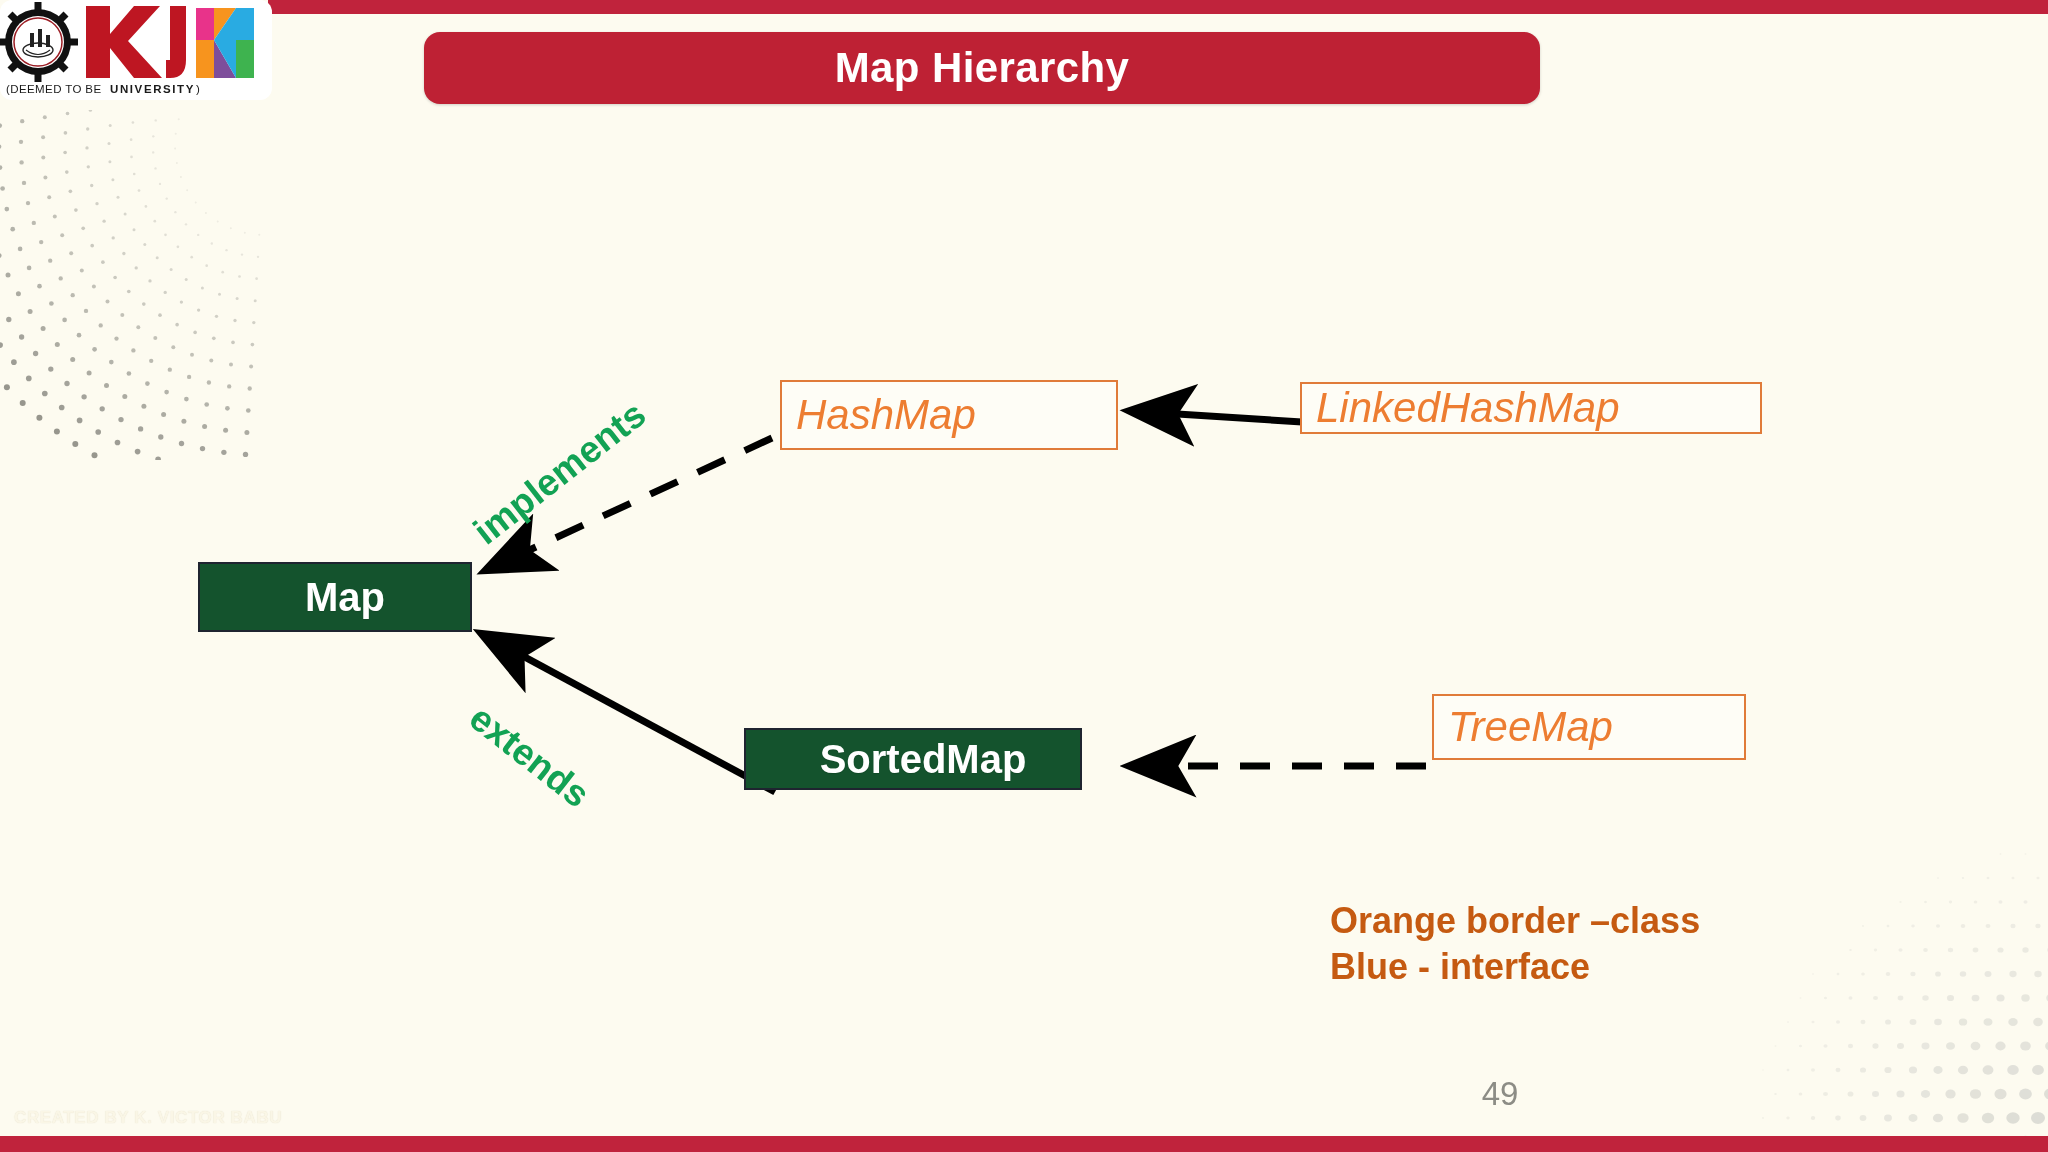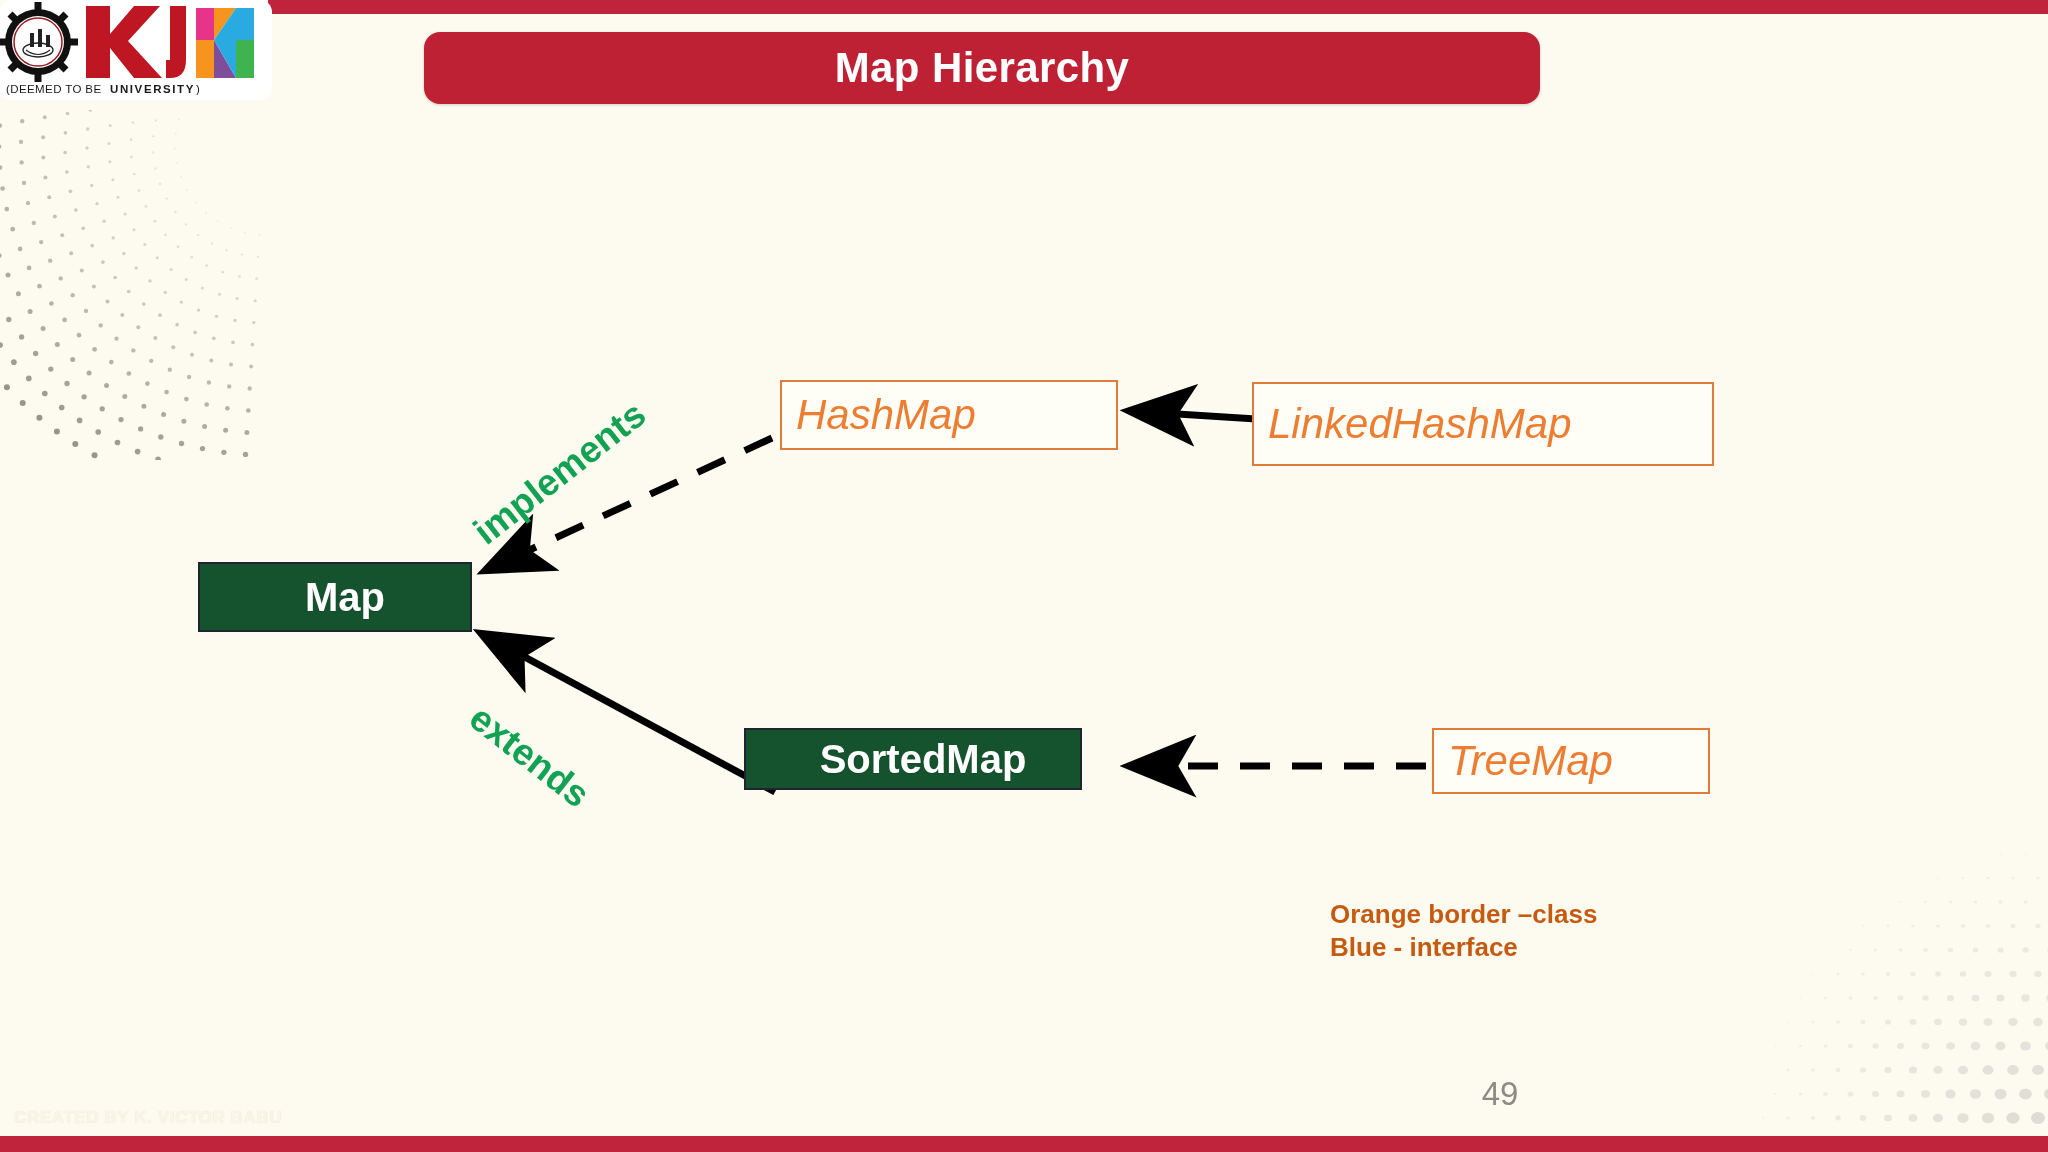--- a/index.html
+++ b/index.html
@@ -67,35 +67,35 @@
     background:#FEFDF6;border:2px solid #E07B39;
     justify-content:flex-start;padding-left:14px;font-style:italic;
   }
   .node.klass .lbl{
     color:#ED7D31;font-weight:400;font-size:42px;
   }
 
   #node-map       {left:198px; top:562px; width:274px; height:70px;}
   #node-sortedmap {left:744px; top:728px; width:338px; height:62px;}
   #node-hashmap   {left:780px; top:380px; width:338px; height:70px;}
-  #node-linked    {left:1252px;top:382px; width:462px; height:84px;}
-  #node-treemap   {left:1432px;top:728px; width:278px; height:66px;}
+  #node-linked    {left:1300px;top:382px; width:462px; height:52px;}
+  #node-treemap   {left:1432px;top:694px; width:314px; height:66px;}
 
   
   .edge-label{
     position:absolute;color:#12A254;font-weight:bold;font-size:37px;
     white-space:nowrap;transform-origin:0 0;
   }
   #label-implements{left:466px;top:520px;transform:rotate(-38deg);}
   #label-extends   {left:487px;top:697px;transform:rotate(38deg);}
 
   
   .legend{
     position:absolute;left:1330px;top:898px;width:520px;
-    color:#C55A11;font-weight:bold;font-size:26px;line-height:1.28;
+    color:#C55A11;font-weight:bold;font-size:36px;line-height:1.28;
   }
   .legend div{white-space:nowrap;}
 
   
   .page-num{
     position:absolute;left:1440px;top:1075px;width:120px;text-align:center;
     color:#8C8C85;font-size:33px;
   }
 
   

